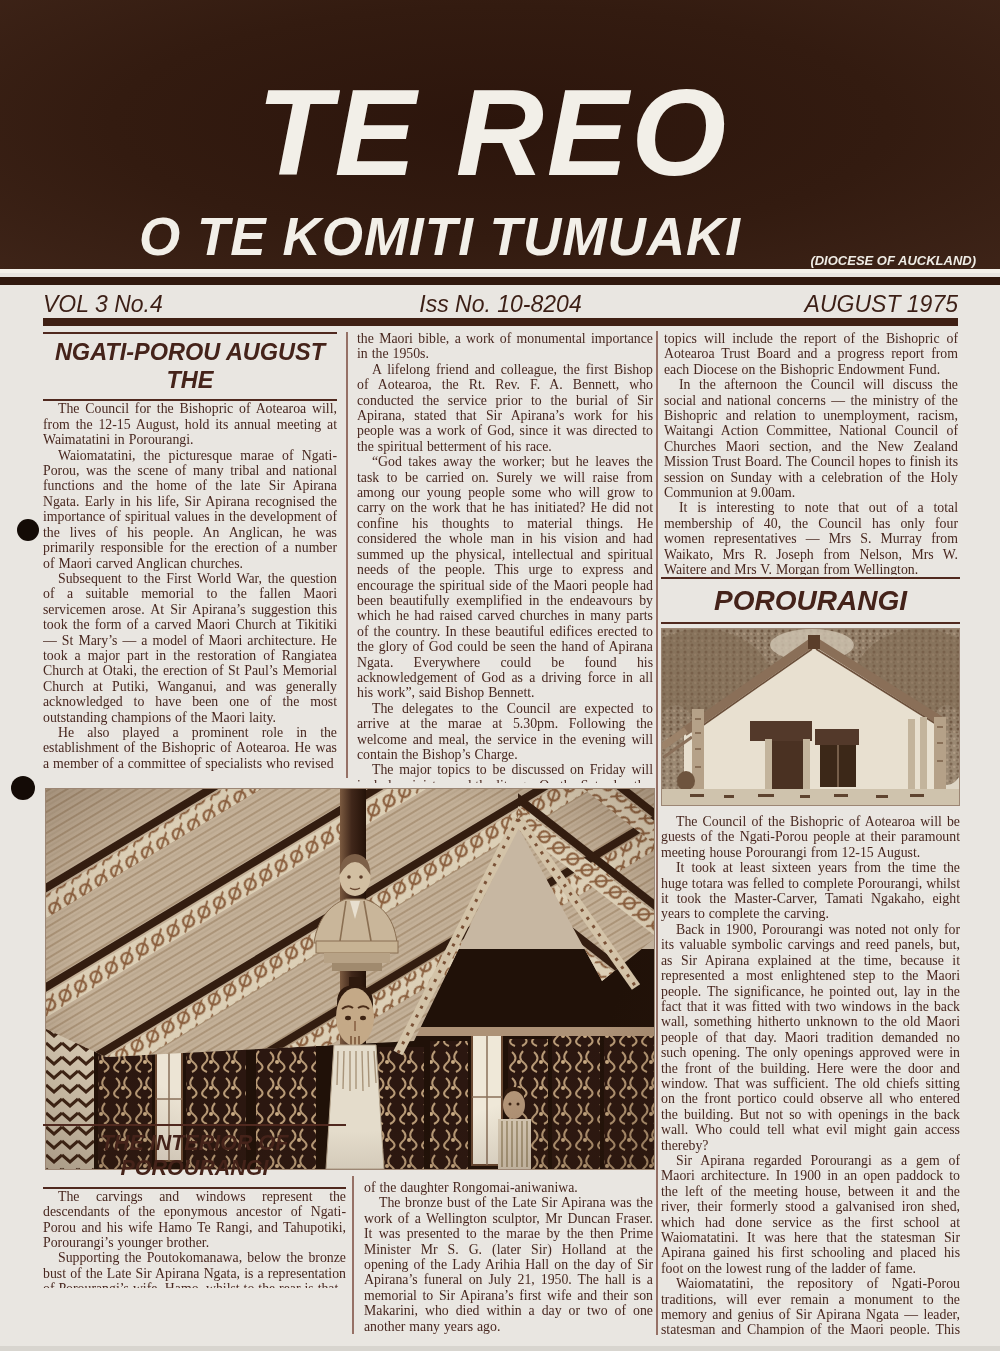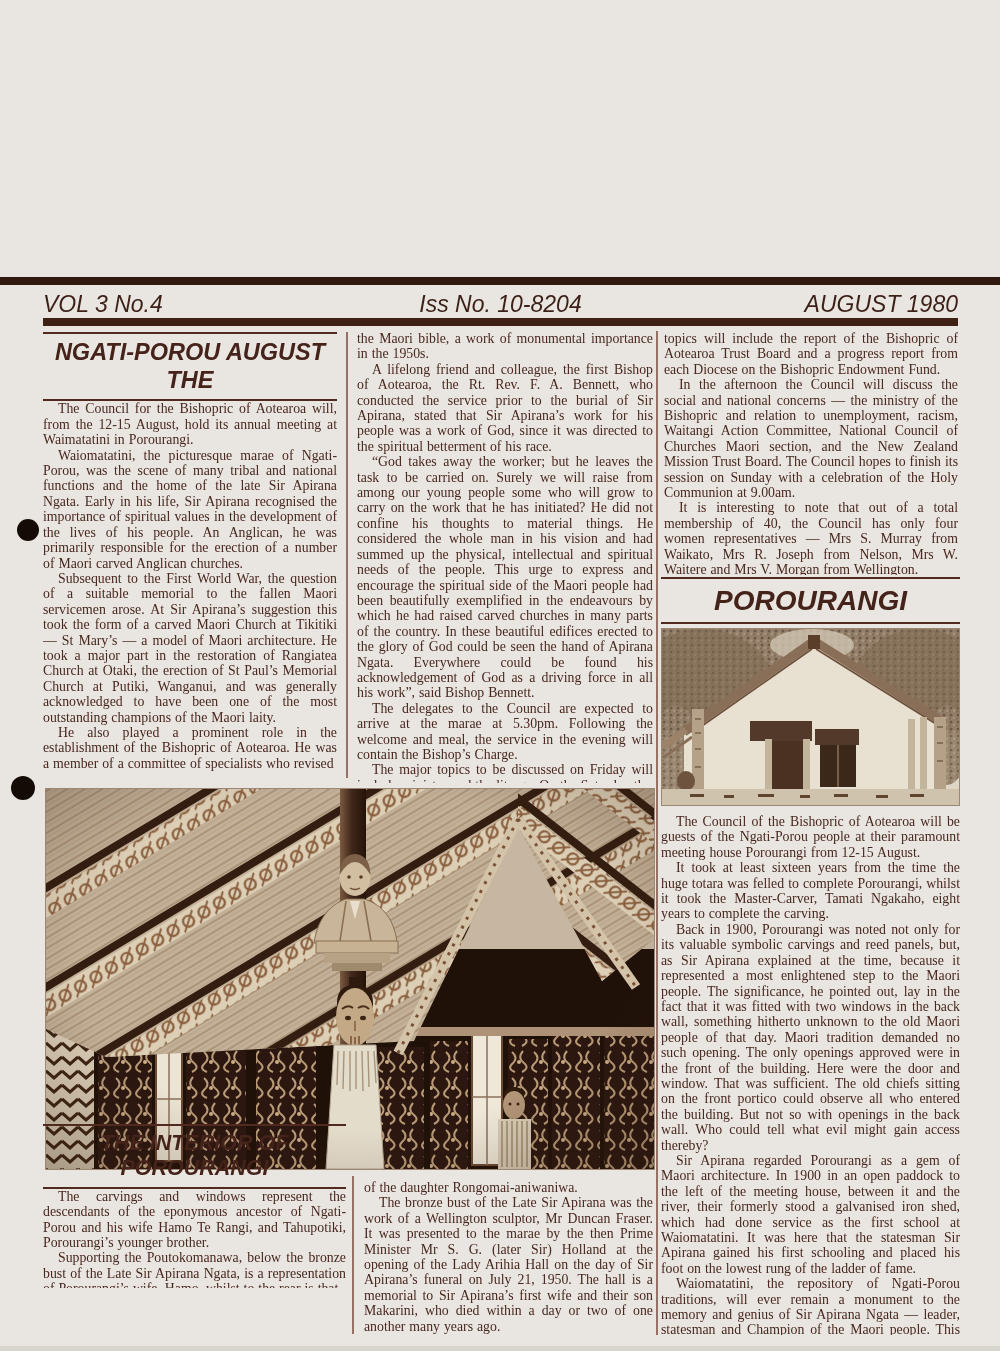--- a/index.html
+++ b/index.html
@@ -40,26 +40,31 @@
   .after-head{margin-top:9px;}
   .photo{display:block;border:1px solid #9c8674;background:#c7b7a2;}
   .punch{position:absolute;border-radius:50%;background:#140b06;}
   .bottom-strip{position:absolute;left:0;bottom:0;width:100%;height:5px;background:#d8d5cf;}
 </style>
 </head>
 <body>
 
 <div class="page">
 
+  <header class="masthead">
+    <div class="mast-title">TE REO</div>
+    <div class="mast-subtitle">O TE KOMITI TUMUAKI</div>
+    <div class="mast-tagline">(DIOCESE OF AUCKLAND)</div>
+  </header>
   <div class="mast-bar"></div>
 
   <div class="issue-line">
     <span class="vol">VOL 3 No.4</span>
     <span class="iss">Iss No. 10-8204</span>
-    <span class="date">AUGUST 1980</span>
+    <span class="date">AUGUST 1975</span>
   </div>
   <div class="thick-rule"></div>
 
   <div class="vline" style="left:346px;top:332px;height:446px;"></div>
   <div class="vline" style="left:656px;top:331px;height:1004px;"></div>
   <div class="vline" style="left:352px;top:1176px;height:158px;"></div>
 
   <div class="punch" style="left:17px;top:519px;width:22px;height:22px;"></div>
   <div class="punch" style="left:11px;top:776px;width:24px;height:24px;"></div>
 

